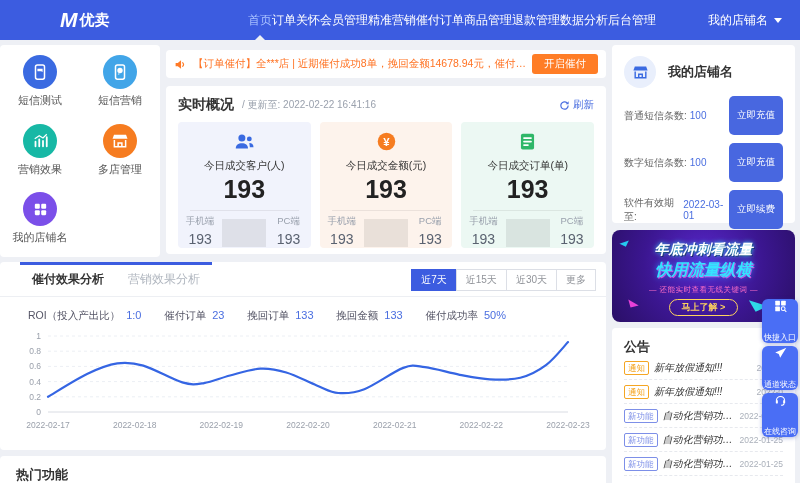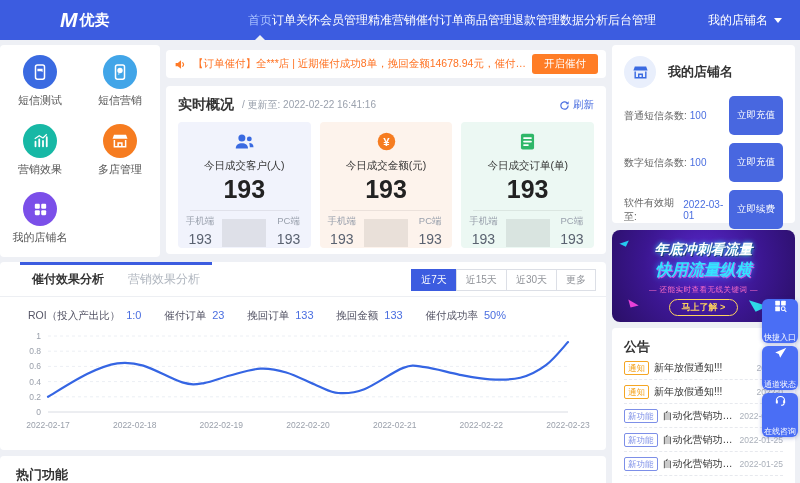--- a/index.html
+++ b/index.html
@@ -91,21 +91,21 @@
   .tri{position:absolute;width:0;height:0;}
   .tri1{right:28px;bottom:10px;border-left:10px solid transparent;border-right:10px solid transparent;border-top:9px solid #2fd8e8;transform:rotate(18deg);}
   .tri2{left:8px;top:12px;border-left:5px solid transparent;border-right:5px solid transparent;border-top:5px solid #25c8f0;transform:rotate(-20deg);}
   .tri3{left:14px;bottom:14px;border-left:6px solid transparent;border-right:6px solid transparent;border-top:6px solid #e840d8;transform:rotate(30deg);}
 
   
   .notice-card{left:612px;top:328px;width:183px;height:160px;padding:10px 12px;}
   .notice-title{font-size:13px;font-weight:bold;color:#333;}
   .n-row{display:flex;align-items:center;height:23px;border-bottom:1px dashed #e7e9ee;cursor:pointer;}
   .n-badge{font-size:8.5px;border:1px solid currentColor;border-radius:2px;padding:0 3px;line-height:12px;flex-shrink:0;}
-  .n-text{flex:1;font-size:10px;color:#333;margin-left:5px;white-space:nowrap;overflow:hidden;text-overflow:ellipsis;}
+  .n-text{flex:1;font-size:10px;color:#333;margin-left:5px;white-space:nowrap;overflow:hidden;text-overflow:ellipsis;font-style:italic;}
   .n-date{font-size:8.5px;color:#aab0ba;margin-left:4px;white-space:nowrap;}
 
   
   .float-group{position:absolute;right:2px;top:299px;display:flex;flex-direction:column;gap:3px;z-index:50;}
   .float-btn{width:36px;height:44px;background:#4a6ef5;border-radius:6px;display:flex;flex-direction:column;align-items:center;justify-content:center;gap:19px;cursor:pointer;box-shadow:0 1px 4px rgba(30,50,160,.35);}
   .float-btn span{font-size:8px;color:#fff;}
 </style>
 </head>
 <body>
 

